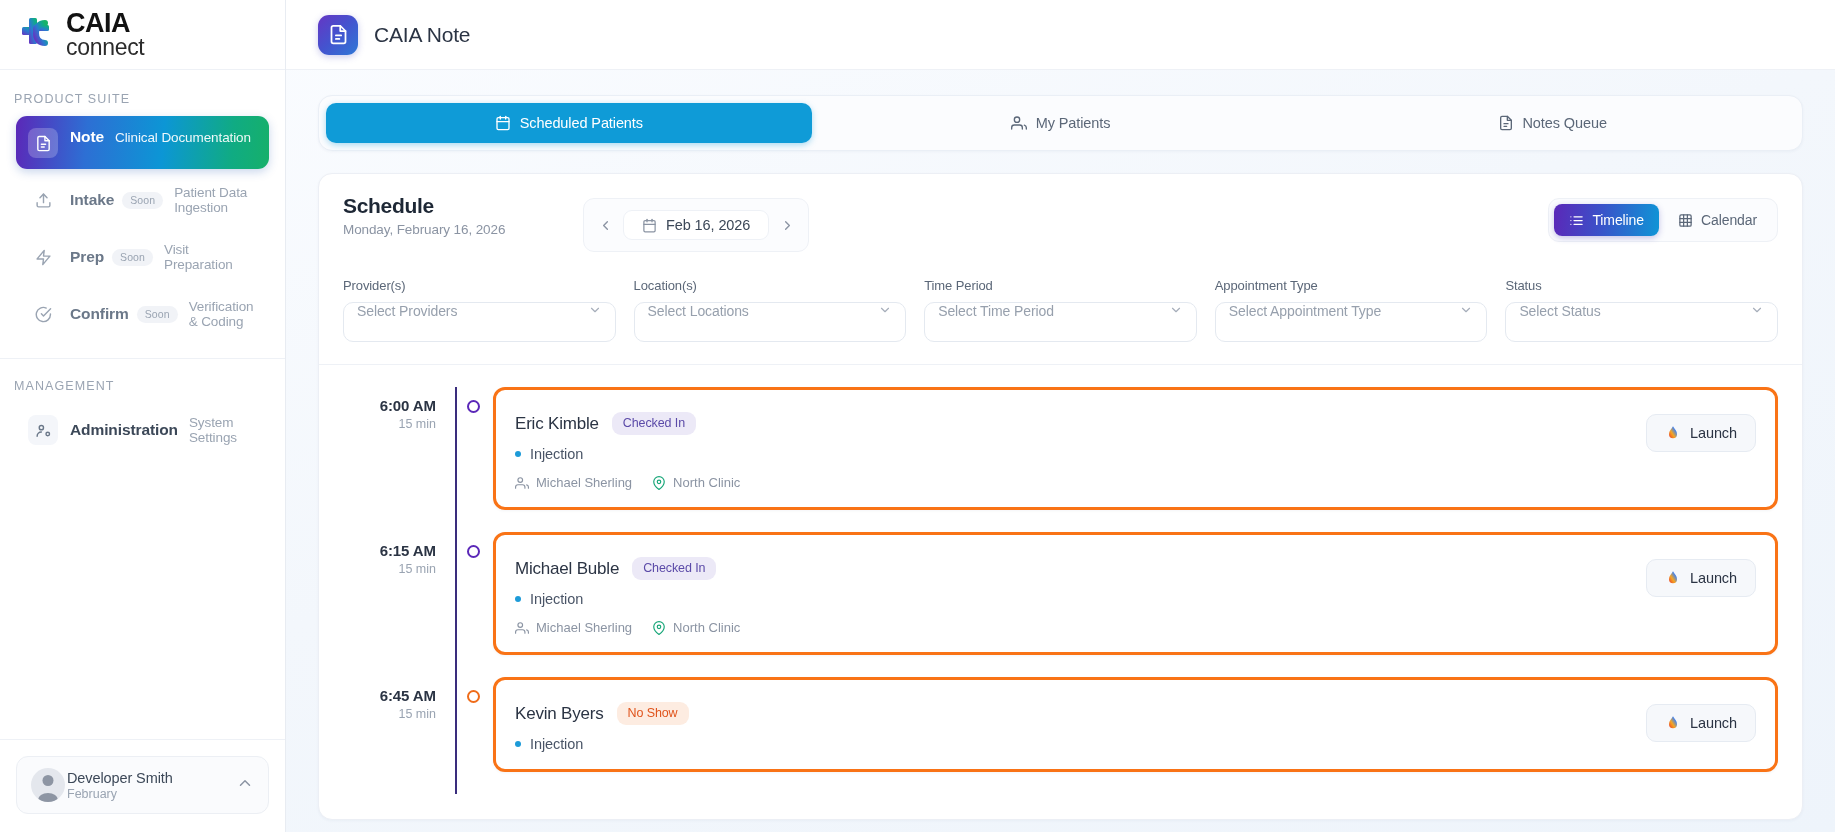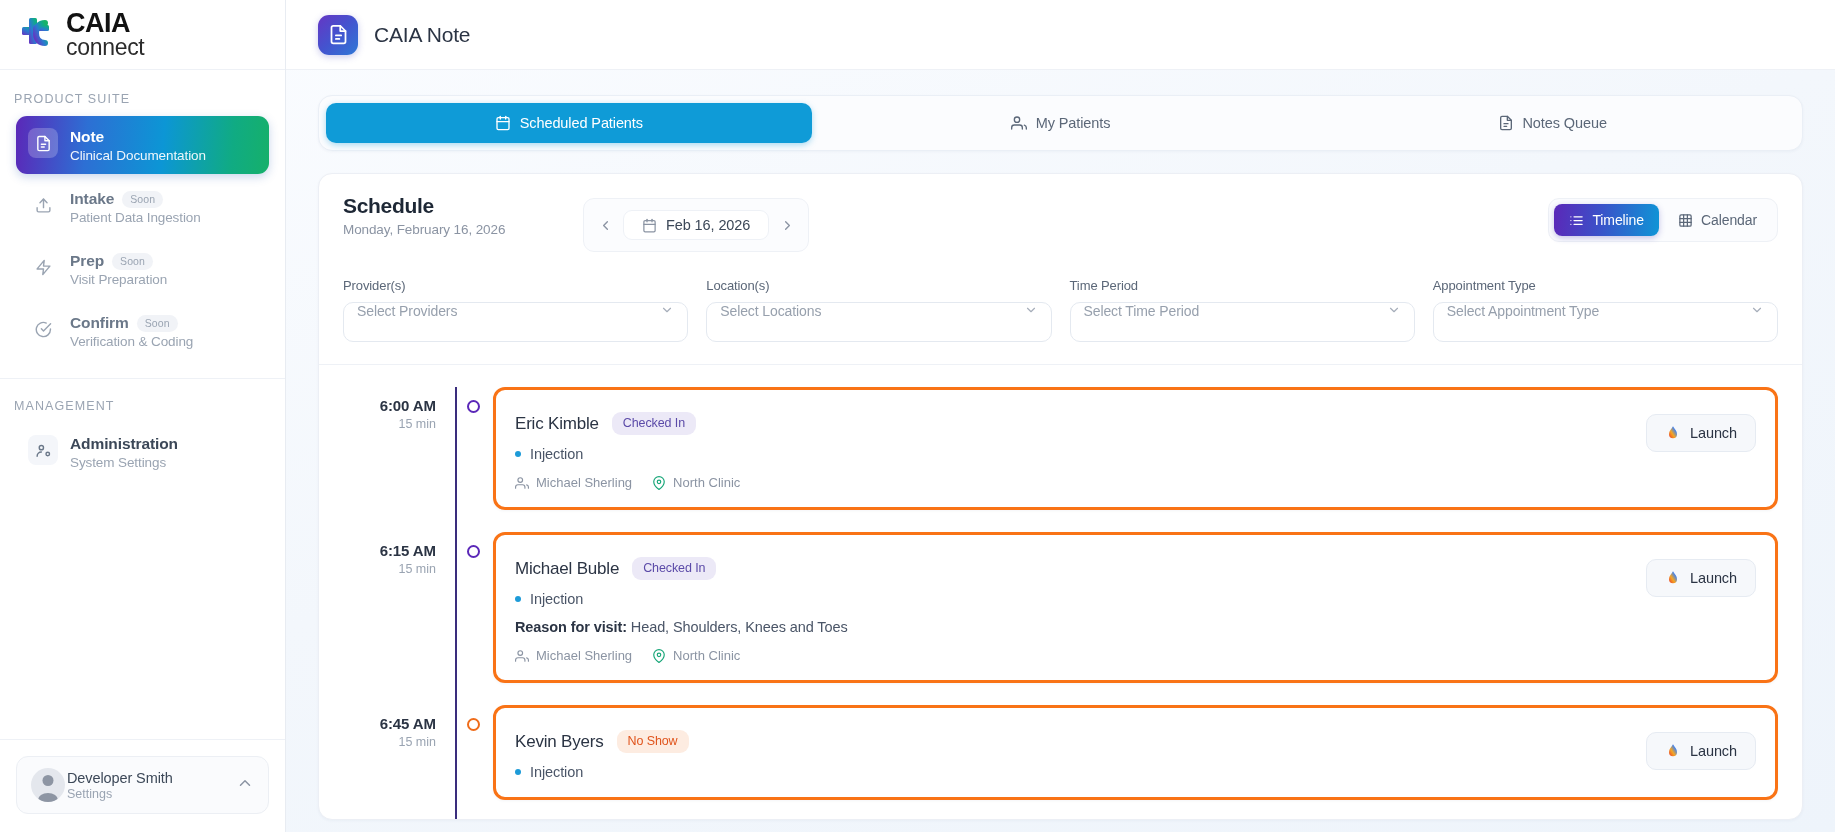--- a/index.html
+++ b/index.html
@@ -54,21 +54,21 @@
     box-shadow: 0 3px 10px rgba(40,90,180,0.25);
   }
   .nav-ico {
     width: 30px; height: 30px; flex: 0 0 30px;
     border-radius: 8px;
     display: flex; align-items: center; justify-content: center;
     margin-top: 1px;
   }
   .nav-item.active .nav-ico { background: rgba(255,255,255,0.22); }
   .nav-ico svg { width: 17px; height: 17px; }
-  .nav-text { display: flex; flex-direction: column; gap: 2px; padding-top: 1px; }
+  .nav-text { display: flex; flex-direction: row; gap: 11px; padding-top: 1px; align-items: center; }
   .nav-title-row { display: flex; align-items: center; gap: 8px; }
   .nav-title { font-size: 15.5px; font-weight: 700; color: #3c4858; letter-spacing: -0.1px; }
   .nav-item.active .nav-title { color: #ffffff; font-weight: 700; }
   .nav-sub { font-size: 13.5px; color: #9aa4b2; letter-spacing: -0.1px; }
   .nav-item.active .nav-sub { color: rgba(255,255,255,0.93); }
   .soon-badge {
     font-size: 10.5px; color: #9aa4b2; background: #f1f3f7;
     border-radius: 9px; padding: 2px 8px 3px; letter-spacing: 0.1px;
   }
   .nav-item.muted .nav-title { color: #6b7889; }
@@ -362,21 +362,21 @@
           </span>
         </div>
       </div>
     </div>
 
     <div class="profile-wrap">
       <div class="profile">
         <span class="avatar"></span>
         <span class="profile-text">
           <span class="profile-name">Developer Smith</span>
-          <span class="profile-role">Settings</span>
+          <span class="profile-role">February</span>
         </span>
         <span>
           <svg width="18" height="18" viewBox="0 0 24 24" fill="none" stroke="#8b94a3" stroke-width="2" stroke-linecap="round" stroke-linejoin="round">
               <polyline points="18 15 12 9 6 15"></polyline>
             </svg>
         </span>
       </div>
     </div>
   </aside>
 
@@ -505,20 +505,29 @@
               <span class="select-val">Select Time Period</span>
               <svg viewBox="0 0 24 24" fill="none" stroke="#a6aeba" stroke-width="2" stroke-linecap="round" stroke-linejoin="round">
                   <polyline points="6 9 12 15 18 9"></polyline>
                 </svg>
             </span>
           </div>
           <div class="filter">
             <span class="filter-label">Appointment Type</span>
             <span class="select">
               <span class="select-val">Select Appointment Type</span>
+              <svg viewBox="0 0 24 24" fill="none" stroke="#a6aeba" stroke-width="2" stroke-linecap="round" stroke-linejoin="round">
+                  <polyline points="6 9 12 15 18 9"></polyline>
+                </svg>
+            </span>
+          </div>
+          <div class="filter">
+            <span class="filter-label">Status</span>
+            <span class="select">
+              <span class="select-val">Select Status</span>
               <svg viewBox="0 0 24 24" fill="none" stroke="#a6aeba" stroke-width="2" stroke-linecap="round" stroke-linejoin="round">
                   <polyline points="6 9 12 15 18 9"></polyline>
                 </svg>
             </span>
           </div>
         </div>
 
         <div class="timeline">
 
           <div class="slot">
@@ -587,24 +596,20 @@
             <div class="appt-card">
               <div class="appt-body">
                 <div class="appt-row1">
                   <span class="appt-name">Michael Buble</span>
                   <span class="badge checked">Checked In</span>
                 </div>
                 <div class="appt-type">
                   <span class="type-dot"></span>
                   <span class="type-text">Injection</span>
                 </div>
-                <div class="reason">
-                  <b>Reason for visit:</b>
-                  <span>Head, Shoulders, Knees and Toes</span>
-                </div>
                 <div class="meta">
                   <span class="meta-item">
                     <svg viewBox="0 0 24 24" fill="none" stroke="#8b94a3" stroke-width="2" stroke-linecap="round" stroke-linejoin="round">
                       <path d="M17 21v-2a4 4 0 0 0-4-4H5a4 4 0 0 0-4 4v2"></path>
                         <circle cx="9" cy="7" r="4"></circle>
                         <path d="M23 21v-2a4 4 0 0 0-3-3.87"></path>
                     </svg>
                     <span>Michael Sherling</span>
                   </span>
                   <span class="meta-item">

